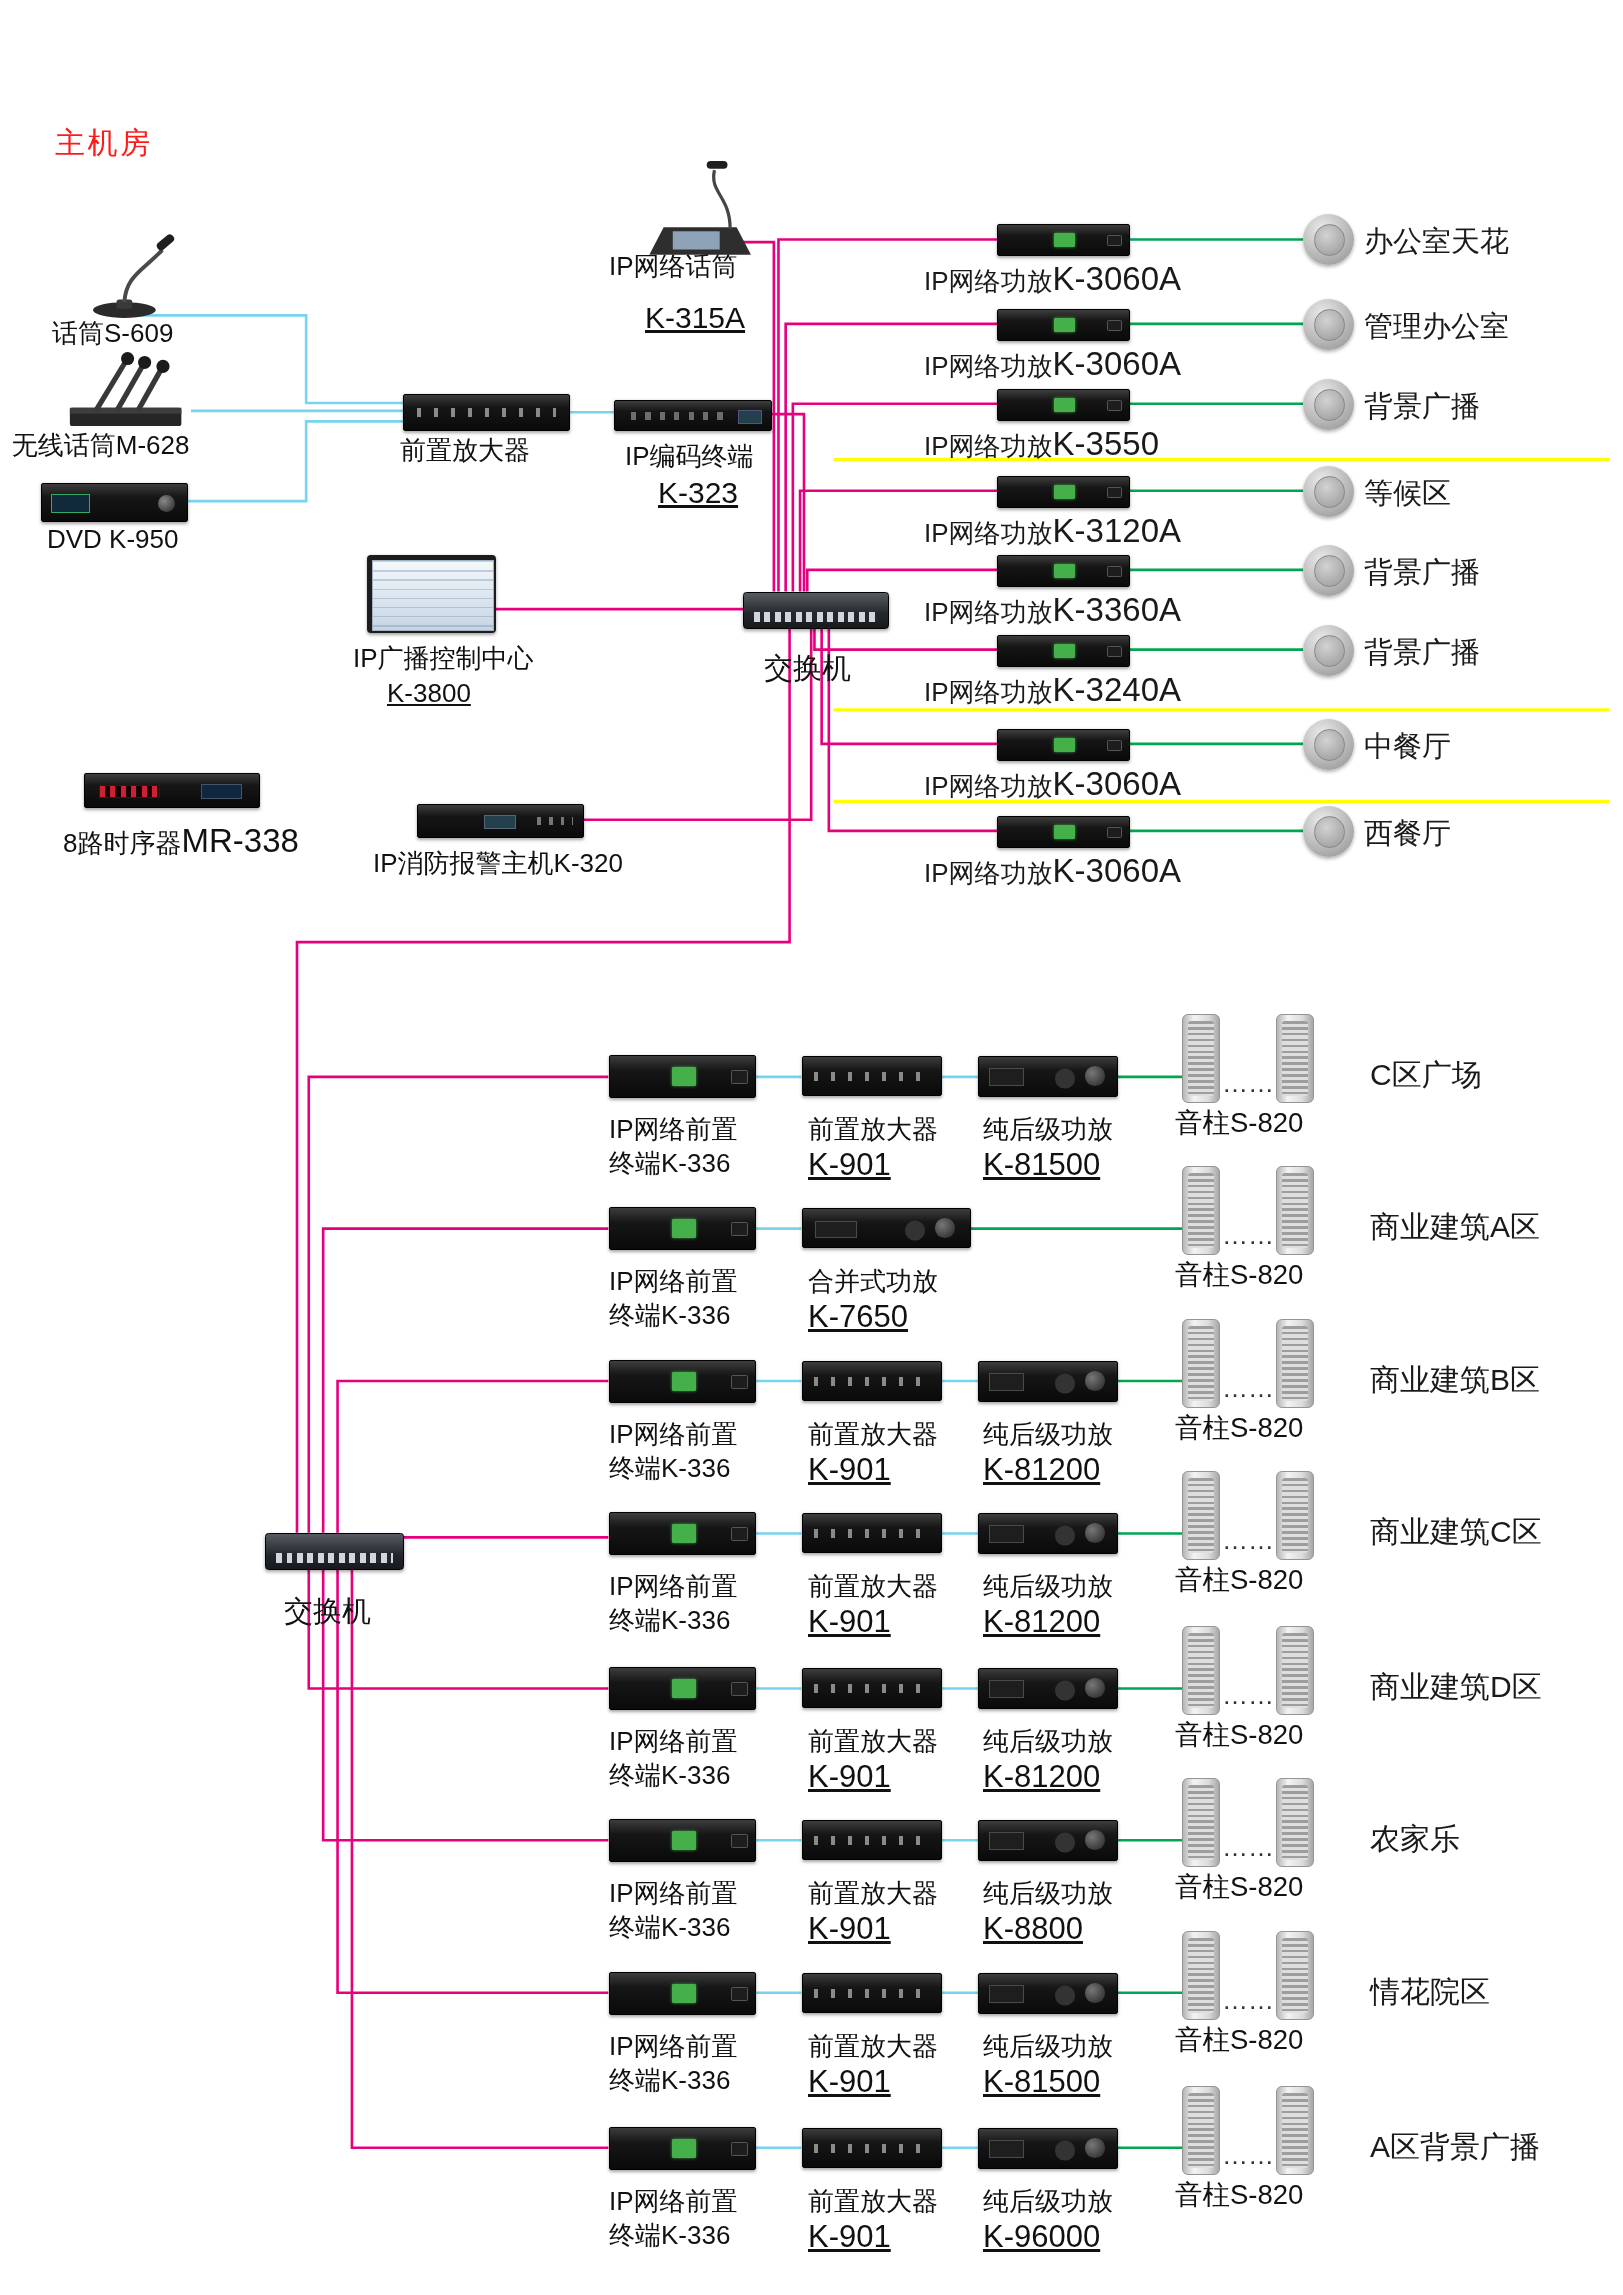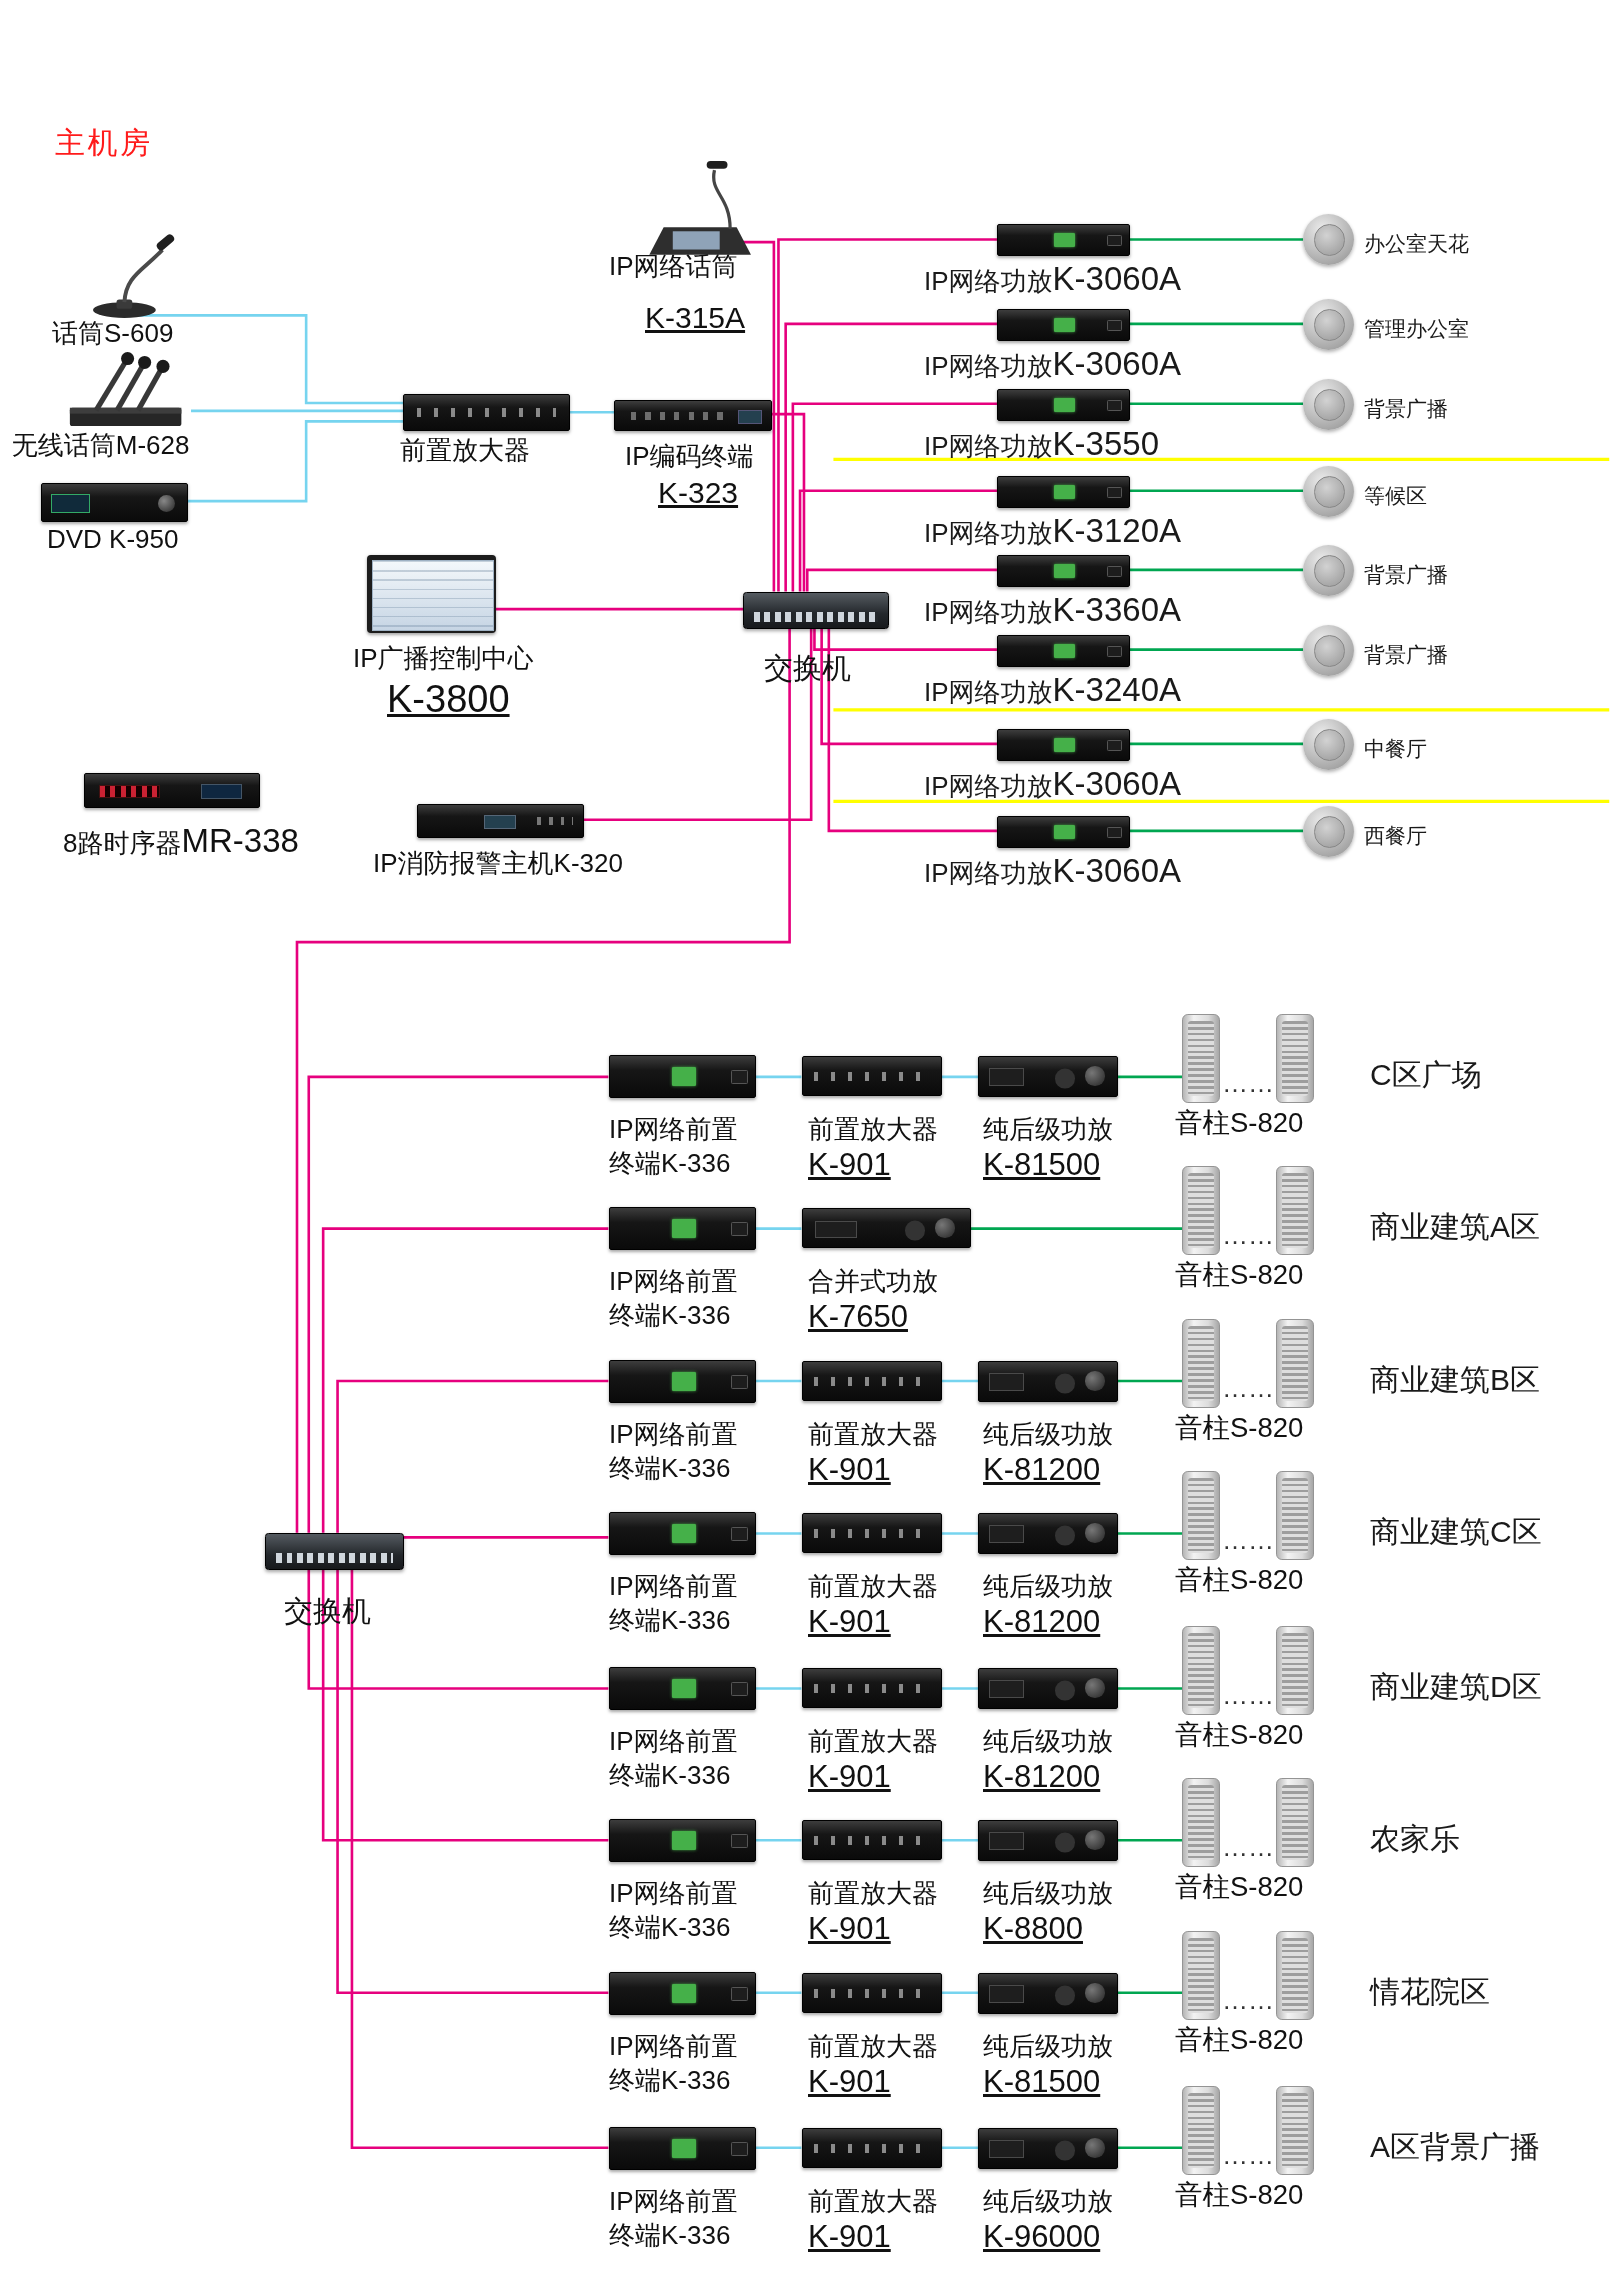--- a/index.html
+++ b/index.html
@@ -41,21 +41,21 @@
   .colspk::after{content:"";position:absolute;left:14%;right:14%;top:7%;bottom:7%;border-radius:3.3px;background:repeating-linear-gradient(180deg,#9d9d9d 0 2.6px,#dedede 2.6px 5.9px);}
 
   .monitor{position:absolute;background:#1c1c1c;border-radius:3.9px;padding:4.6px;z-index:2;box-shadow:0 1.3px 3.3px rgba(0,0,0,.35);}
   .monitor-screen{width:100%;height:100%;border:0.7px solid #9fb2c4;background:repeating-linear-gradient(180deg,rgba(110,135,160,.35) 0 1.3px,transparent 1.3px 9.2px),linear-gradient(180deg,#f4f8fb,#c6d5e4);}
 
   
   .tzrow{position:absolute;left:0;width:100%;height:0;}
   .tz-amp{left:997px;top:-15px;width:131px;height:30px;}
   .tz-label{position:absolute;left:924px;top:21px;white-space:nowrap;}
   .tz-speaker{left:1303px;top:-25.5px;}
-  .tz-zone{position:absolute;left:1364px;top:-17px;font-size:21px;white-space:nowrap;margin-top:8px;}
+  .tz-zone{position:absolute;left:1364px;top:-17px;font-size:29px;white-space:nowrap;}
 
   
   .bzrow{position:absolute;left:0;width:100%;height:0;}
   .bz-term{left:609px;top:0;width:145px;height:41px;}
   .bz-t1{left:609px;top:60px;}
   .bz-t2{left:609px;top:94px;}
   .bz-mid{left:802px;top:1.3px;width:138px;height:38px;}
   .bz-mid.wide{width:167px;}
   .bz-m1{left:808px;top:60px;}
   .bz-m2{left:808px;top:93px;}
@@ -187,21 +187,21 @@
       <path d="M152,110 C152,60 120,55 128,20" stroke="#454545" stroke-width="5" fill="none"></path>
       <rect x="116" y="6" width="32" height="12" rx="6" fill="#1f1f1f"></rect>
     </svg>
     <div class="lbl" style="left:609px;top:252px">IP网络话筒</div>
     <div class="lbl-model" style="left:645px;top:301px;font-size:30px">K-315A</div>
 
     <div class="monitor" style="left:367px;top:555px;width:120px;height:69px">
       <div class="monitor-screen"></div>
     </div>
     <div class="lbl" style="left:353px;top:644px">IP广播控制中心</div>
-    <div class="lbl-model" style="left:387px;top:679px;font-size:38px">K-3800</div>
+    <div class="lbl-model" style="left:387px;top:679px;font-size:26px">K-3800</div>
 
     <div class="switch-dev" style="left:743px;top:592px;width:144px;height:35px"></div>
     <div class="lbl" style="left:764px;top:652px;font-size:29px">交换机</div>
 
     <div class="rack dev-seq" style="left:84px;top:773px;width:174px;height:33px"></div>
     <div class="lbl" style="left:63px;top:822px"><span class="lp">8路时序器</span><span class="lm">MR-338</span></div>
 
     <div class="rack dev-fire" style="left:417px;top:804px;width:165px;height:32px"></div>
     <div class="lbl" style="left:373px;top:849px">IP消防报警主机K-320</div>
 

